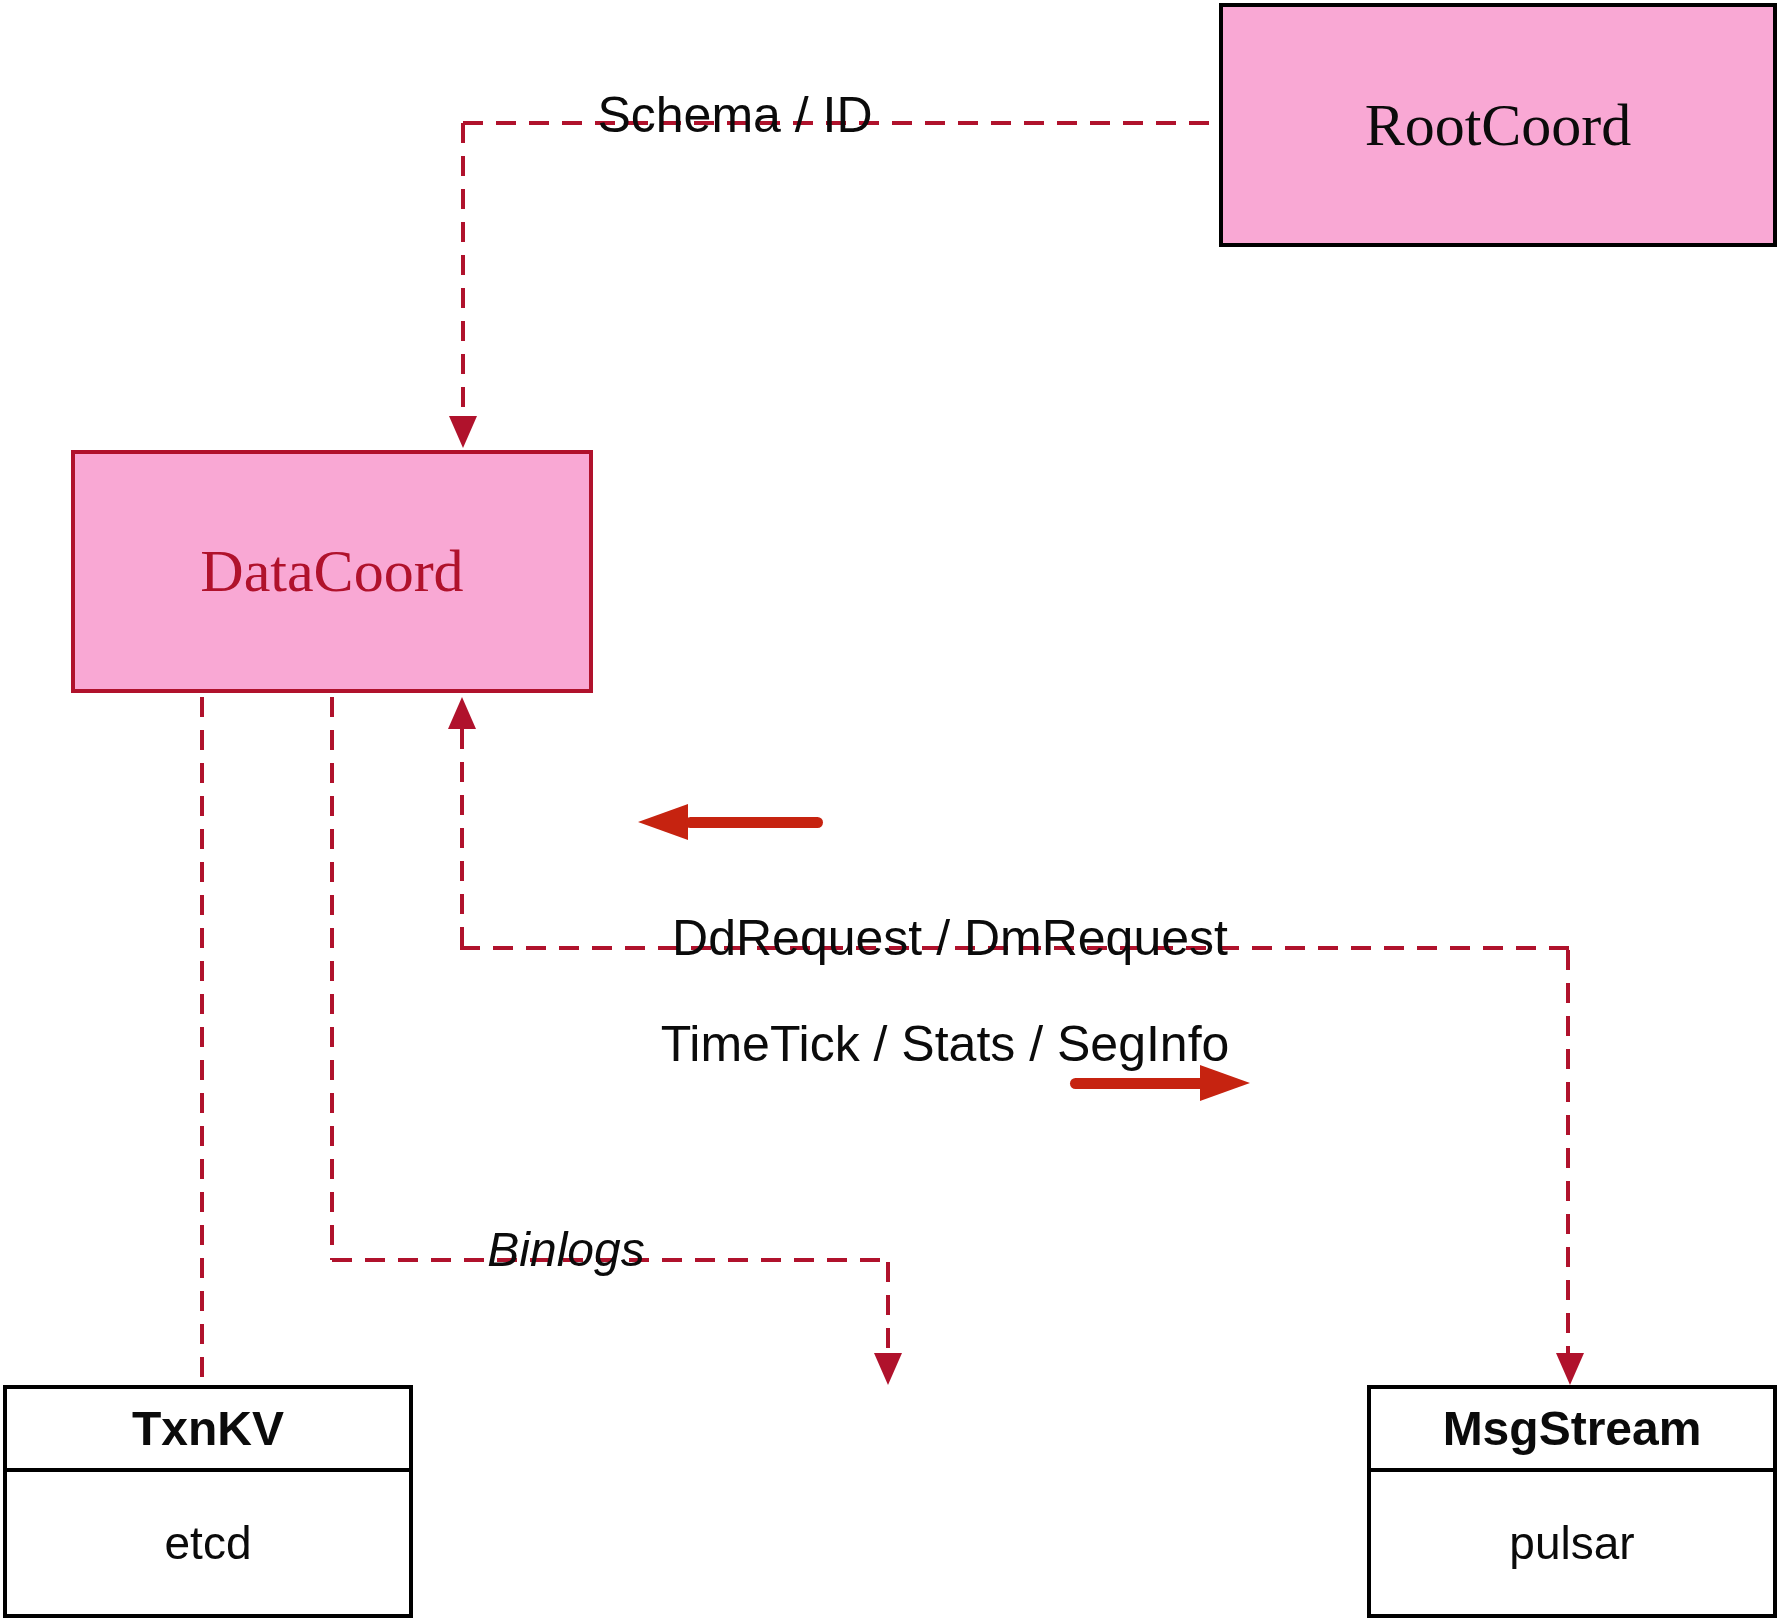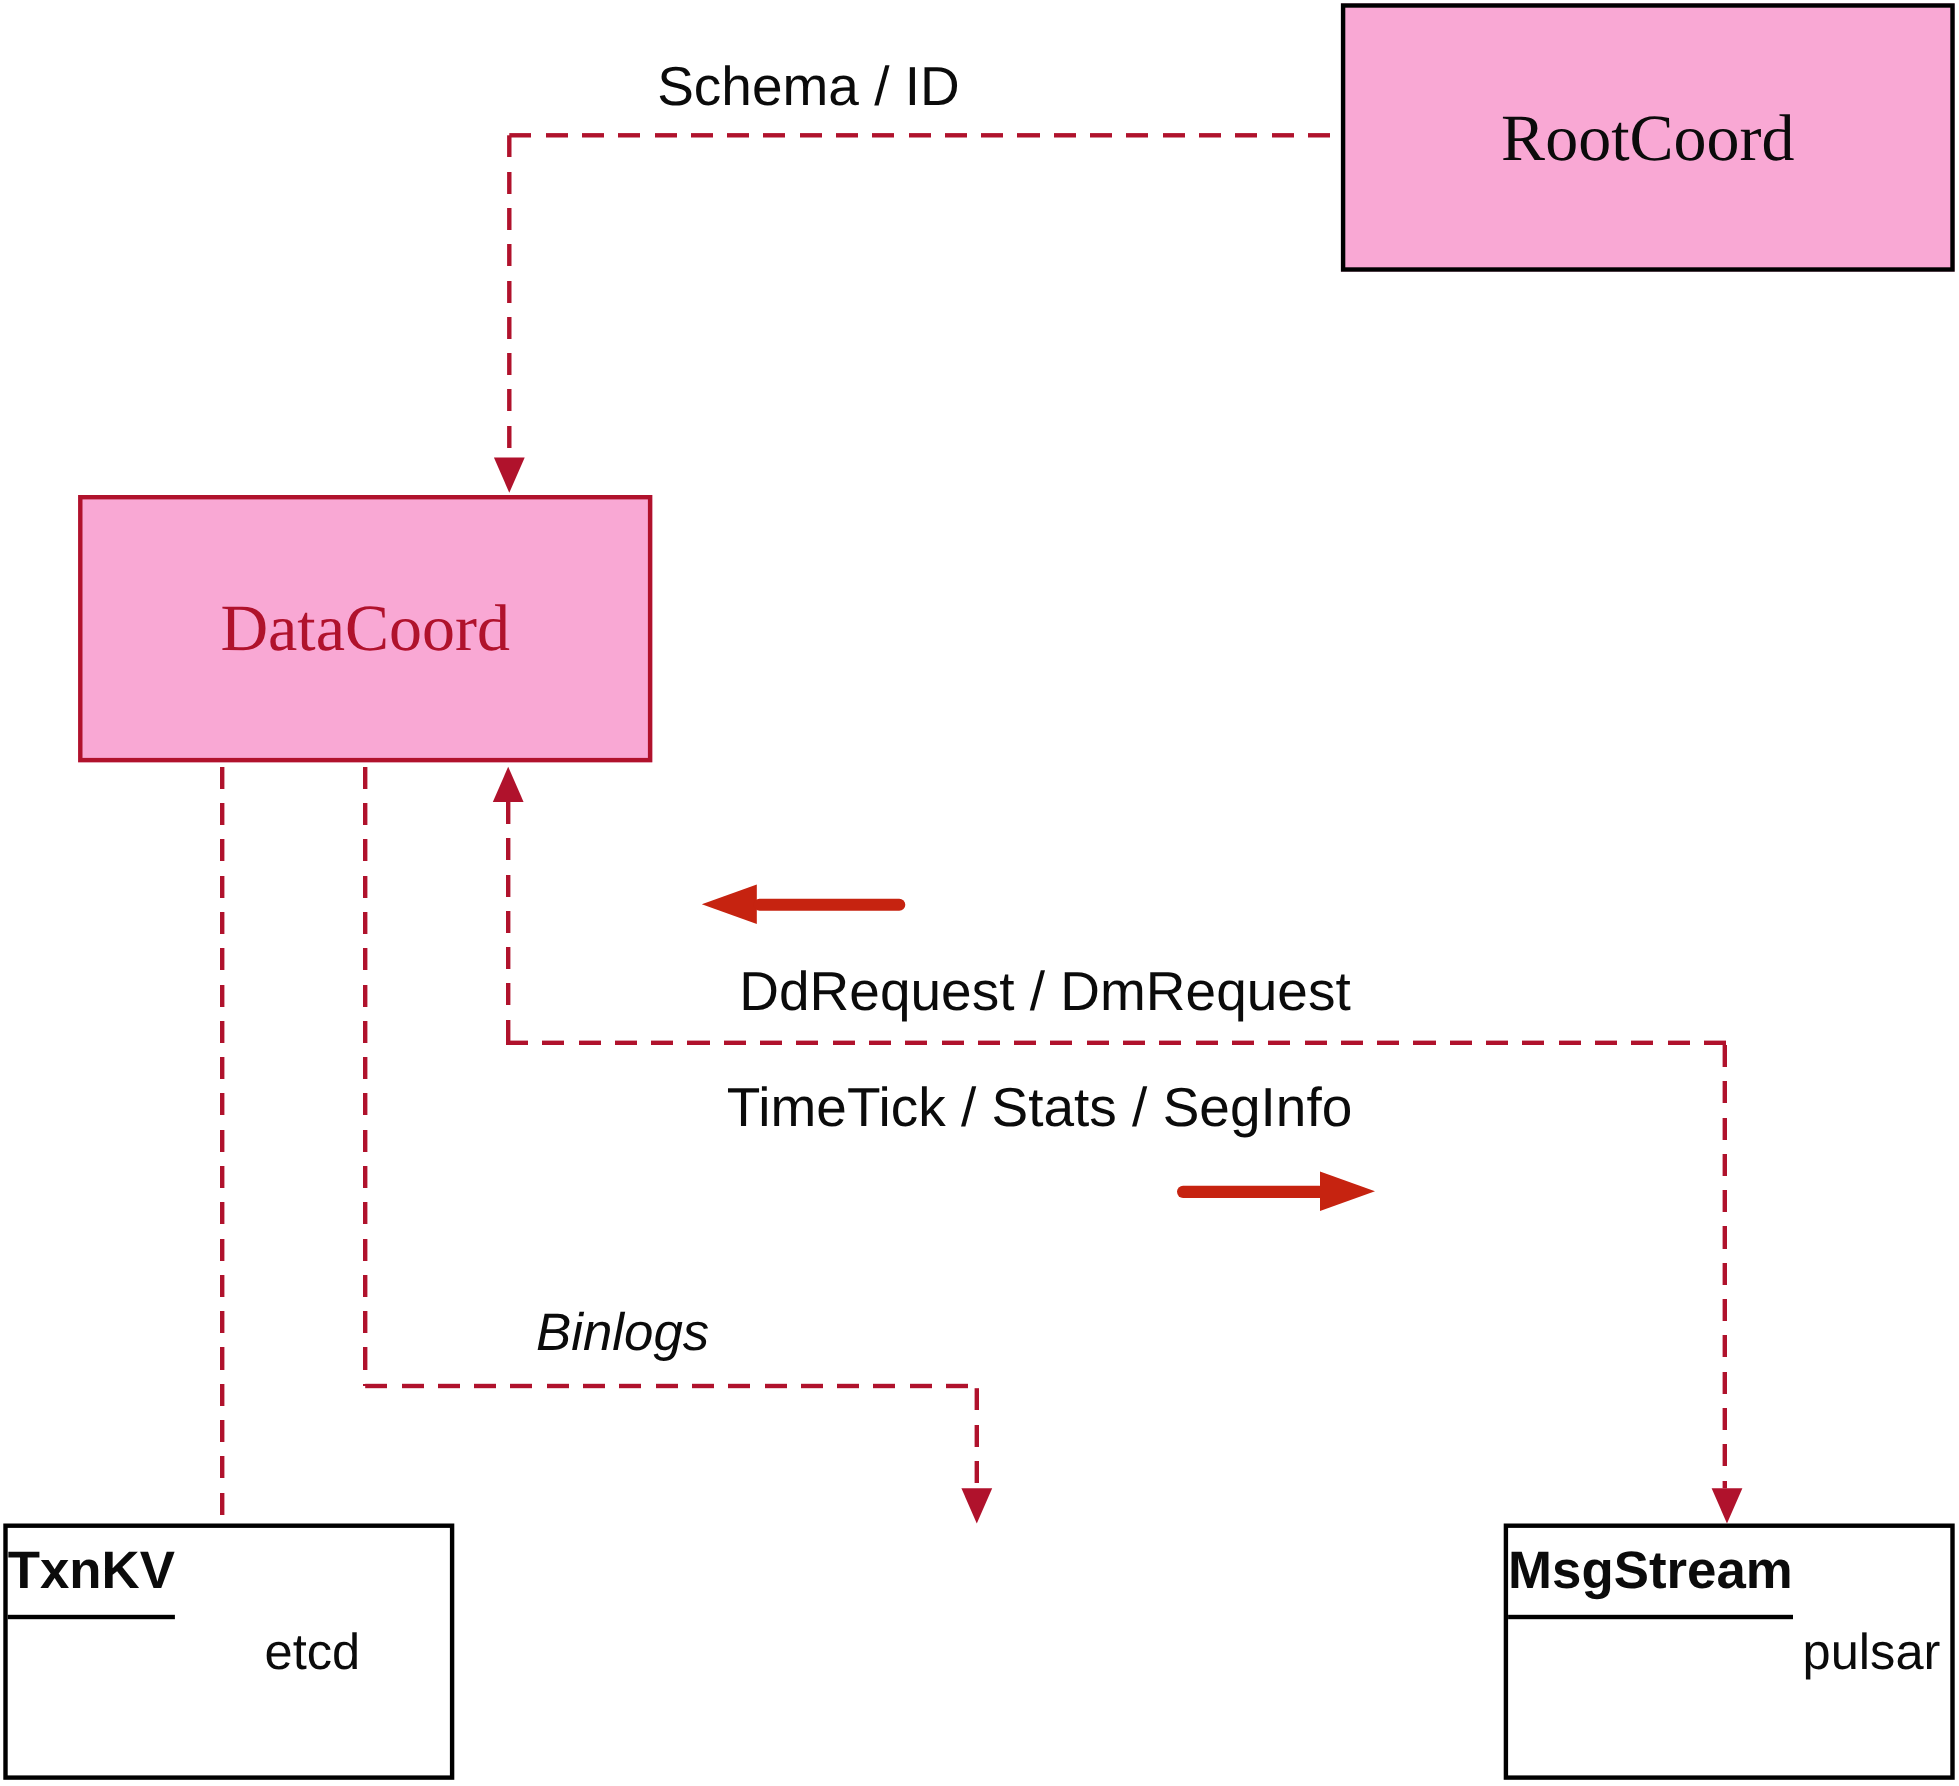--- a/index.html
+++ b/index.html
@@ -29,21 +29,21 @@
                  border-color: var(--dashed-red, #b0122c); color: var(--dashed-red, #b0122c); align-items: center; }
 
   .table-node {
     position: absolute;
     box-sizing: border-box;
     top: 1385px;
     height: 233px;
     background: #ffffff;
     border: 4px solid var(--box-black, #000);
     display: flex;
-    flex-direction: row;
+    flex-direction: column;
     color: #0b0b0b;
   }
   .table-node .hdr {
     height: 79px;
     border-bottom: 4px solid var(--box-black, #000);
     display: flex; align-items: center; justify-content: center;
     font-weight: bold;
     font-size: 48px;
   }
   .table-node .body {
@@ -80,20 +80,21 @@
     border-bottom: 32px solid var(--dashed-red, #b0122c);
   }
 
   
   .label {
     position: absolute;
     transform: translate(-50%, -50%);
     font-size: 50px;
     color: #0b0b0b;
     white-space: nowrap;
+    margin-top: 37px;
   }
   #label-binlogs { font-size: 48px; }
 
   
   .solid-shaft {
     position: absolute; height: 11px; border-radius: 6px;
     background: var(--solid-arrow-red, #c62310);
   }
   .solid-head { position: absolute; width: 0; height: 0; }
   .solid-head.left {

